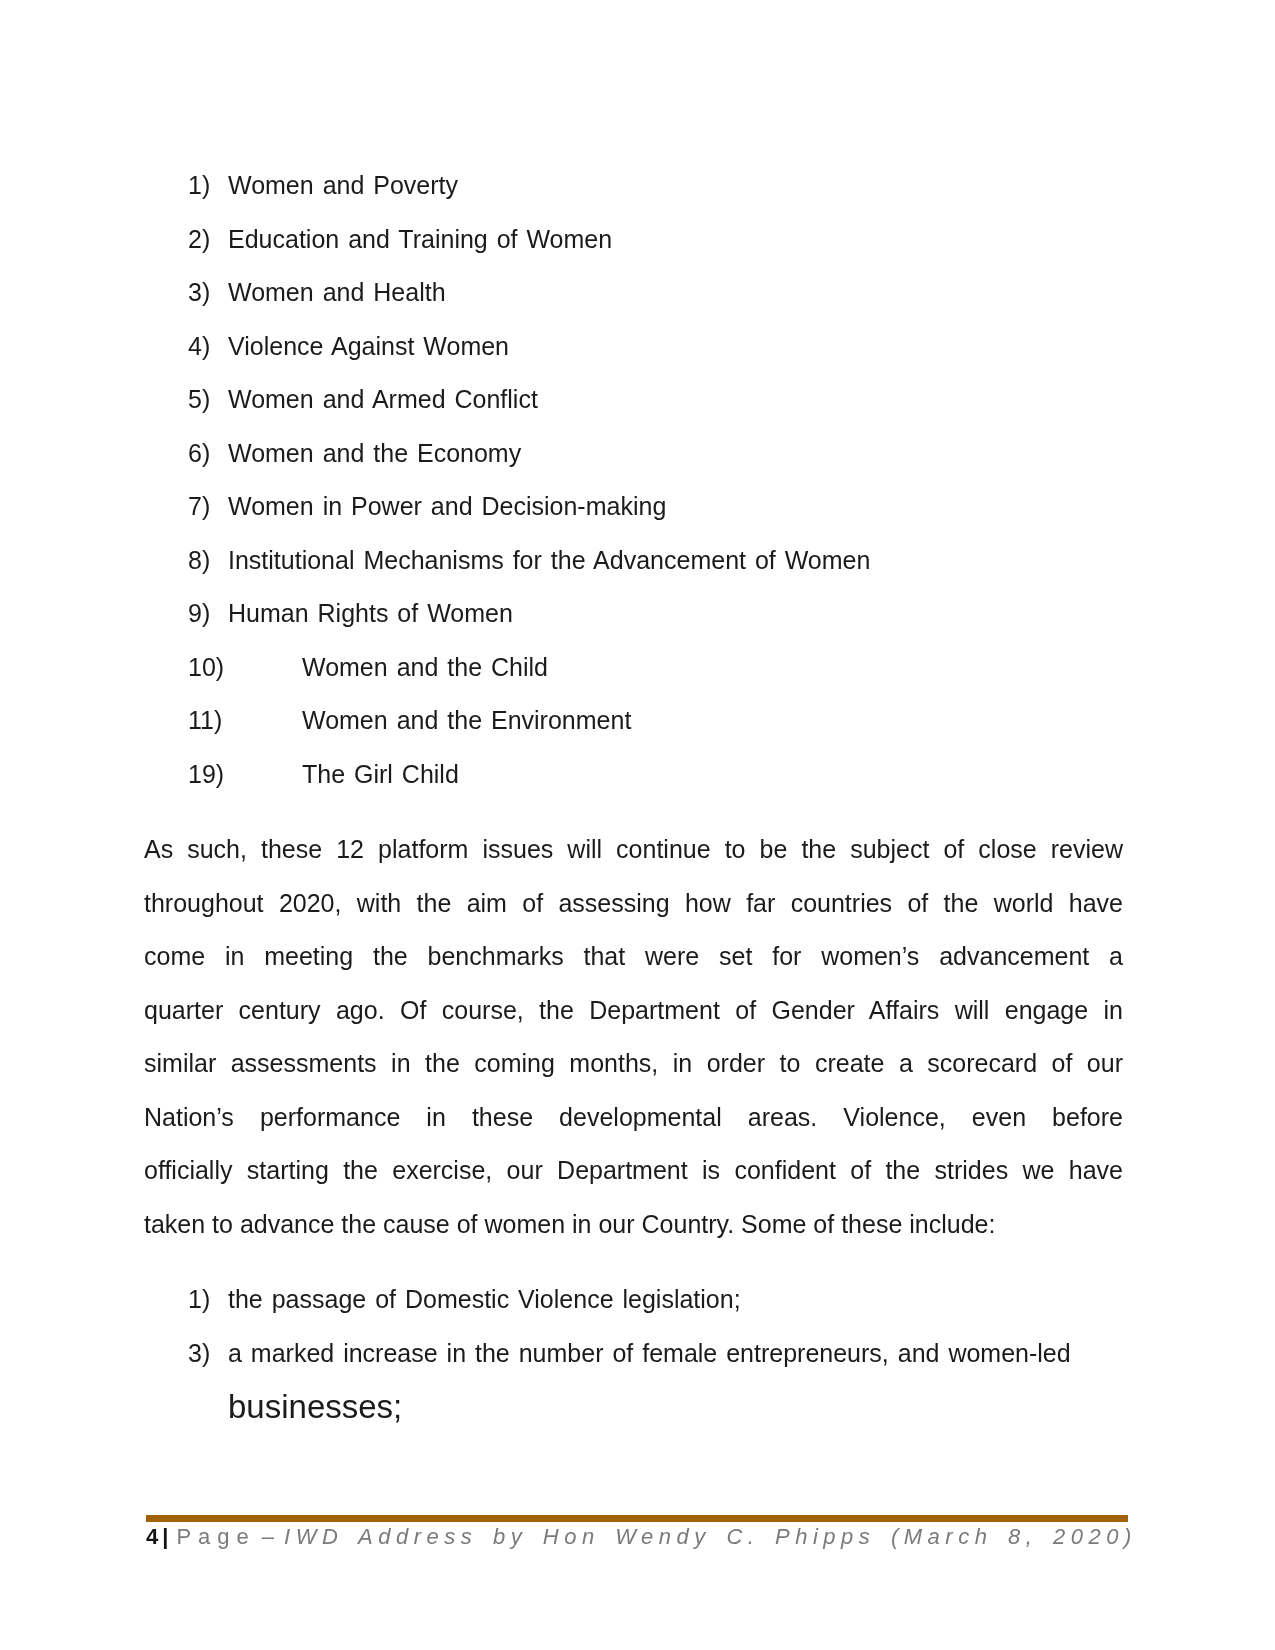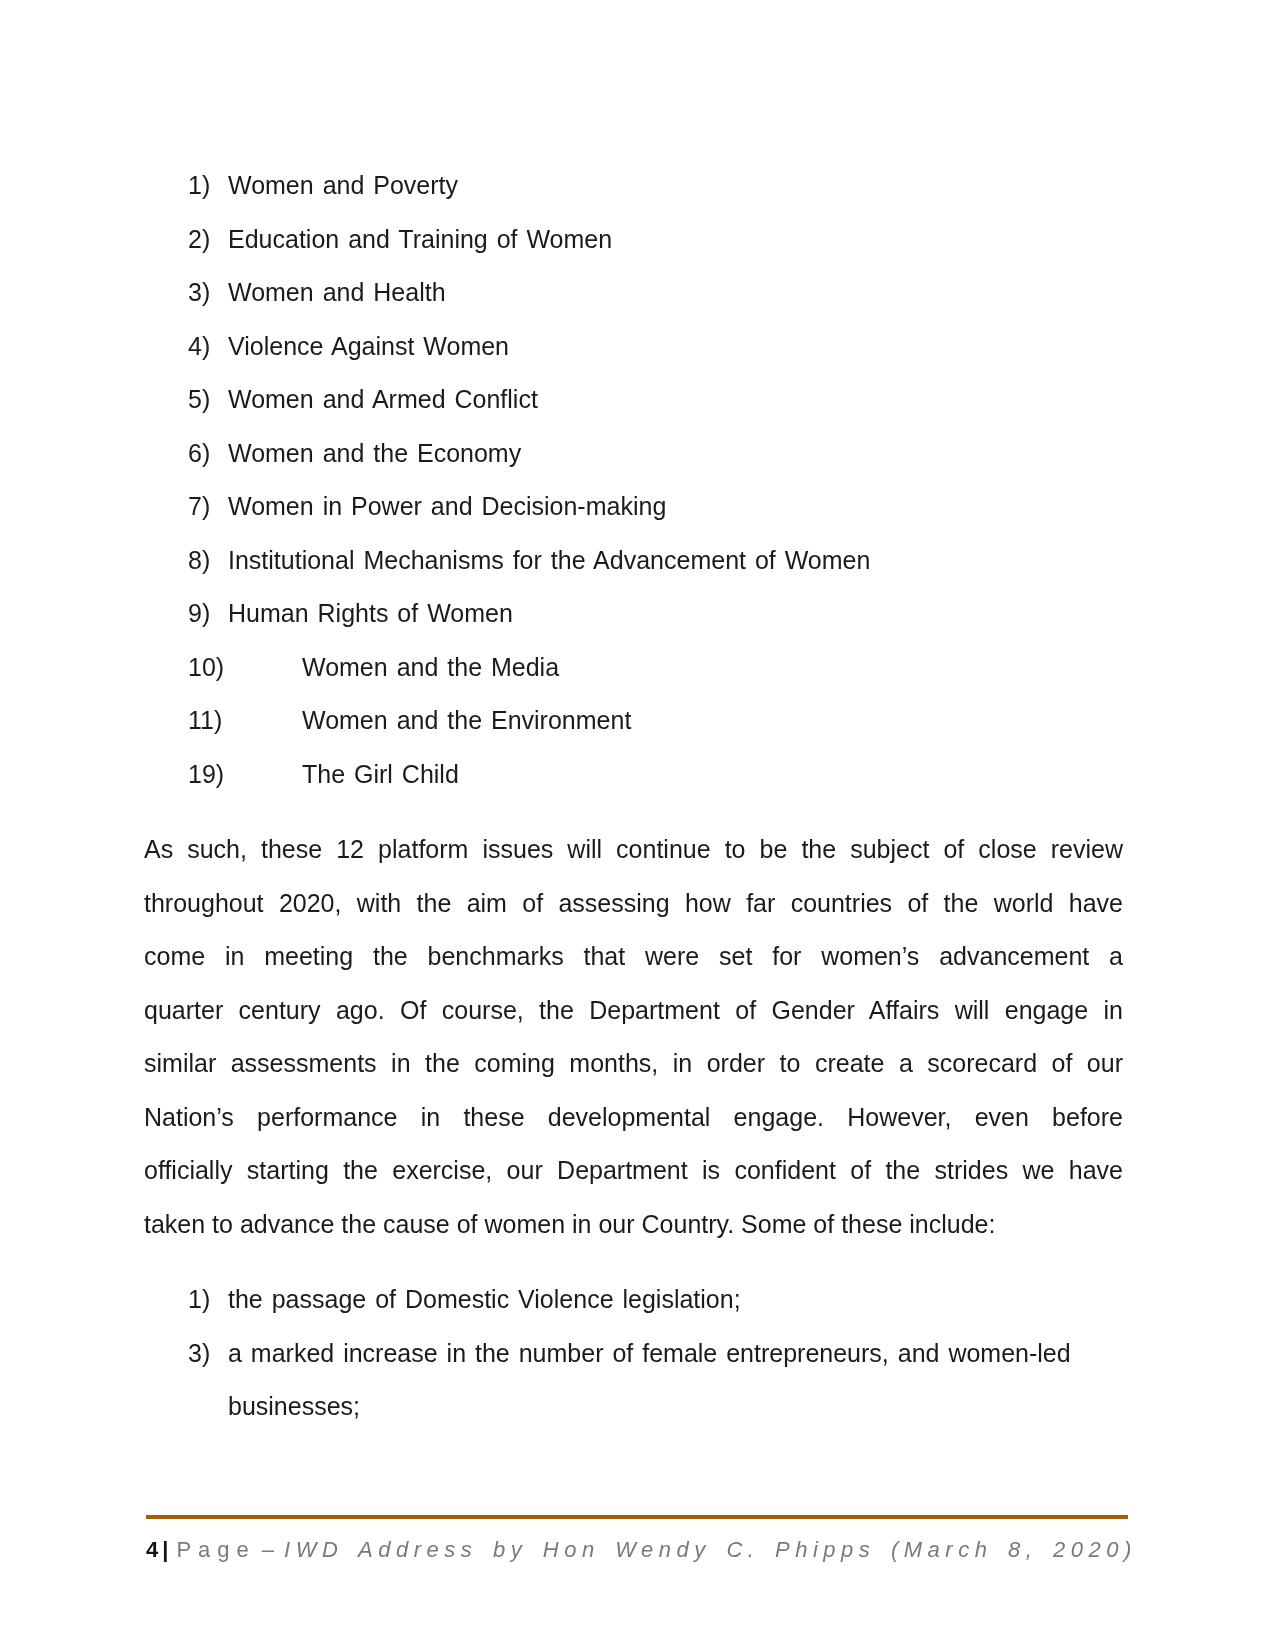--- a/index.html
+++ b/index.html
@@ -14,37 +14,37 @@
   
   .nlist{margin:0;}
   .li{
     font-size:25px;line-height:53.5px;word-spacing:2px;
     padding-left:84px;text-indent:-40px;
   }
   .li .num{display:inline-block;width:40px;text-indent:0;}
   .li.wide{padding-left:158px;text-indent:-114px;}
   .li.wide .num{width:114px;}
   .li-cont{ 
-    font-size:25px;line-height:53.5px;word-spacing:2px;padding-left:84px;
+    font-size:33px;line-height:53.5px;word-spacing:2px;padding-left:84px;
   }
 
   
   .para{margin-top:22px;}
   .pl{
     font-size:25px;line-height:53.5px;
     text-align:justify;text-align-last:justify;
   }
   .pl.last{text-align-last:left;}
 
   .list2{margin-top:22px;}
 
   
   .footer{
     position:absolute;left:146px;right:147px;top:1515px;
-    border-top:4px solid #a16207;padding-top:16px;
+    border-top:7px solid #a16207;padding-top:0;
     font-size:22px;line-height:30px;color:#7a7a7a;white-space:nowrap;
   }
   .fnum{font-weight:bold;color:#141414;letter-spacing:1px;}
   .fbar{font-weight:bold;color:#141414;margin:0 8px 0 3px;}
   .fpage{letter-spacing:7px;}
   .fdash{margin:0 10px 0 6px;}
   .ftitle{font-style:italic;letter-spacing:5.5px;word-spacing:4px;}
 </style>
 </head>
 <body>
@@ -55,32 +55,32 @@
     <div class="nlist">
       <div class="li"><span class="num">1)</span><span>Women and Poverty</span></div>
       <div class="li"><span class="num">2)</span><span>Education and Training of Women</span></div>
       <div class="li"><span class="num">3)</span><span>Women and Health</span></div>
       <div class="li"><span class="num">4)</span><span>Violence Against Women</span></div>
       <div class="li"><span class="num">5)</span><span>Women and Armed Conflict</span></div>
       <div class="li"><span class="num">6)</span><span>Women and the Economy</span></div>
       <div class="li"><span class="num">7)</span><span>Women in Power and Decision-making</span></div>
       <div class="li"><span class="num">8)</span><span>Institutional Mechanisms for the Advancement of Women</span></div>
       <div class="li"><span class="num">9)</span><span>Human Rights of Women</span></div>
-      <div class="li wide"><span class="num">10)</span><span>Women and the Media</span></div>
+      <div class="li wide"><span class="num">10)</span><span>Women and the Child</span></div>
       <div class="li wide"><span class="num">11)</span><span>Women and the Environment</span></div>
       <div class="li wide"><span class="num">19)</span><span>The Girl Child</span></div>
     </div>
 
     <div class="para">
       <div class="pl">As such, these 12 platform issues will continue to be the subject of close review</div>
       <div class="pl">throughout 2020, with the aim of assessing how far countries of the world have</div>
       <div class="pl">come in meeting the benchmarks that were set for women’s advancement a</div>
       <div class="pl">quarter century ago.  Of course, the Department of Gender Affairs will engage in</div>
       <div class="pl">similar assessments in the coming months, in order to create a scorecard of our</div>
-      <div class="pl">Nation’s performance in these developmental engage.   However, even before</div>
+      <div class="pl">Nation’s performance in these developmental areas.   Violence, even before</div>
       <div class="pl">officially starting the exercise, our Department is confident of the strides we have</div>
       <div class="pl last">taken to advance the cause of women in our Country.  Some of these include:</div>
     </div>
 
     <div class="nlist list2">
       <div class="li"><span class="num">1)</span><span>the passage of Domestic Violence legislation;</span></div>
       <div class="li"><span class="num">3)</span><span>a marked increase in the number of female entrepreneurs, and women-led</span></div>
       <div class="li-cont">businesses;</div>
     </div>
 

